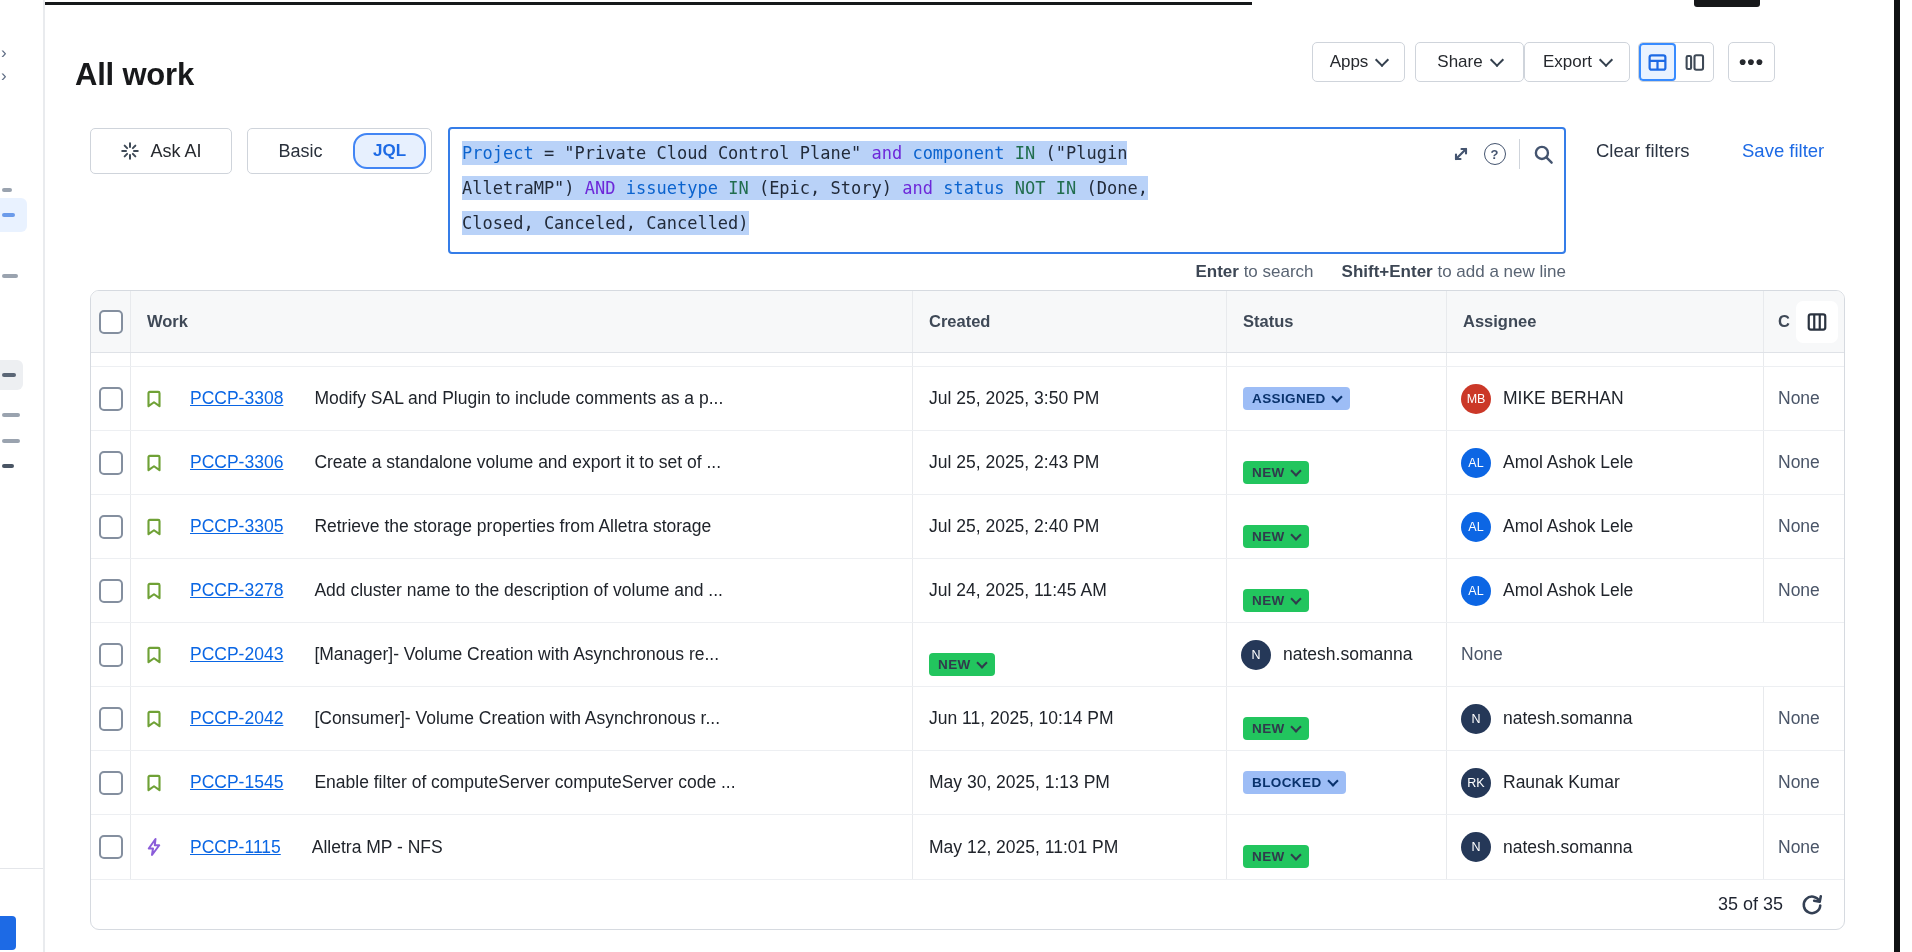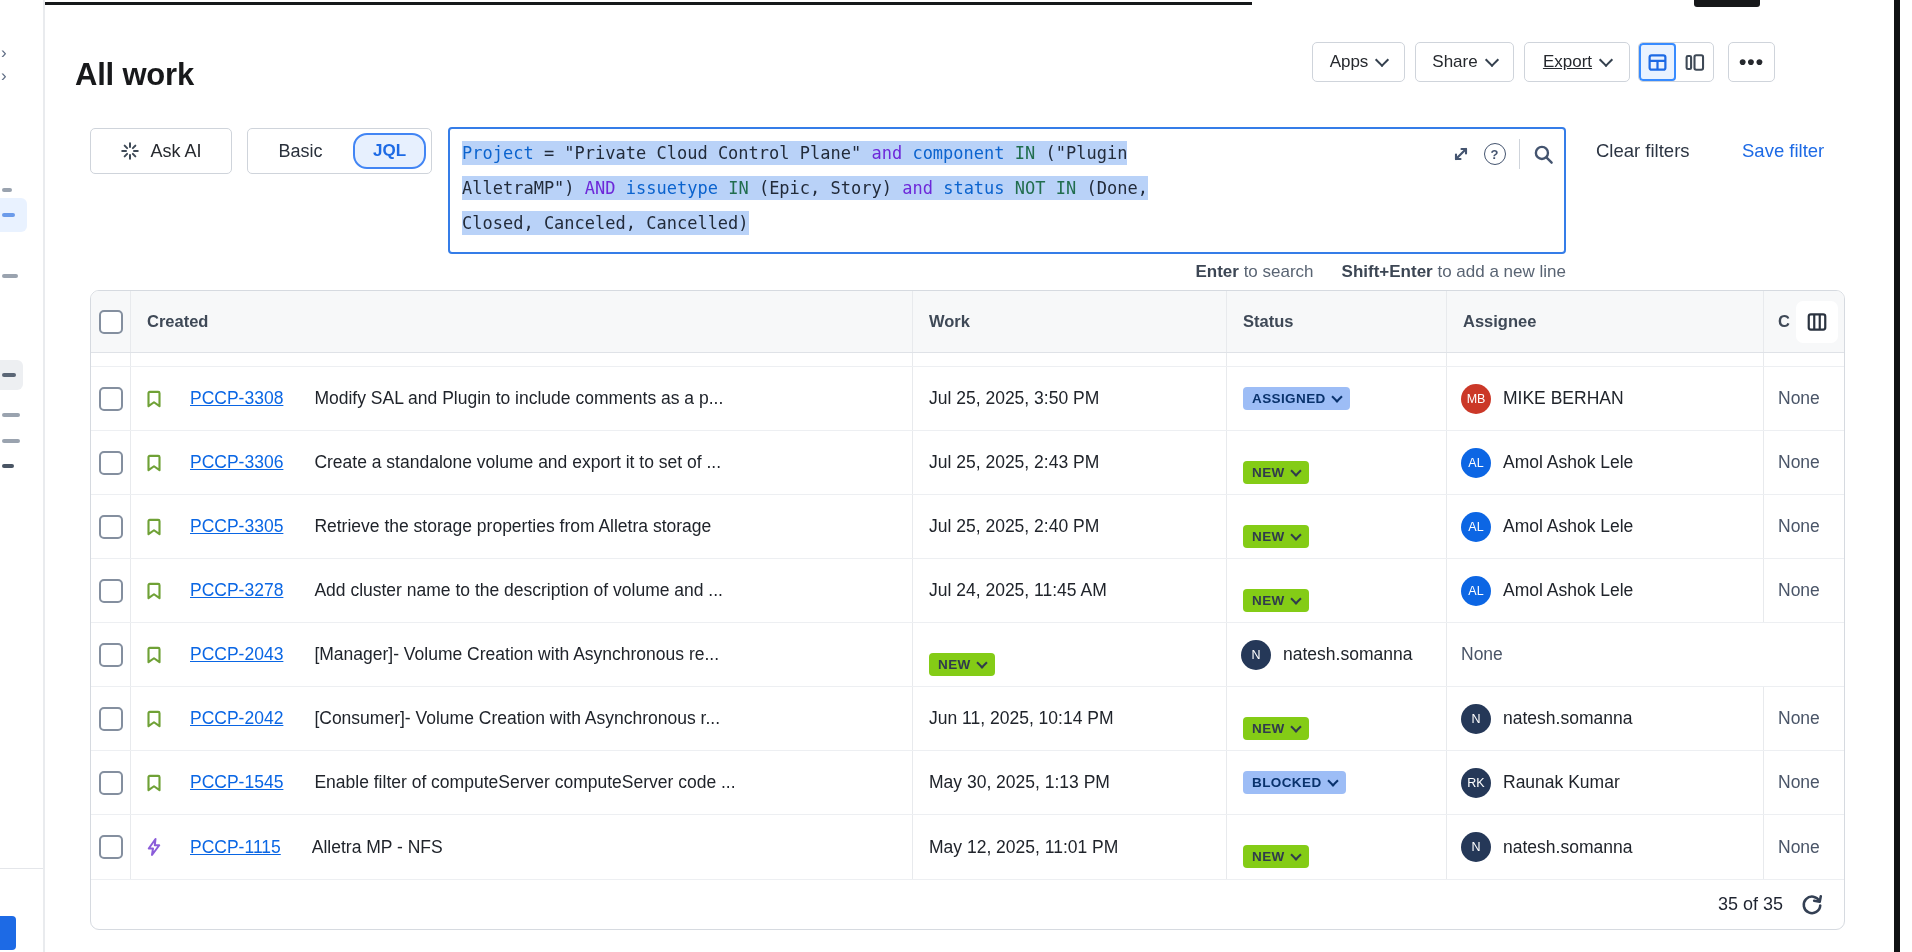--- a/index.html
+++ b/index.html
@@ -27,22 +27,22 @@
   .btn{
     position:absolute;top:42px;height:40px;box-sizing:border-box;
     border:1.5px solid #CFD4DB;border-radius:5px;background:#fff;
     display:flex;align-items:center;justify-content:center;gap:9px;
     font-size:17px;font-weight:500;color:#26292E;cursor:pointer;
   }
   .chev{width:8px;height:8px;border-right:2px solid #34404E;border-bottom:2px solid #34404E;
         transform:rotate(45deg);display:inline-block;margin-top:-5px;}
   .chev.sm{width:6px;height:6px;margin-top:-3px;border-color:currentColor;}
   .btn-apps{left:1312px;width:93px;}
-  .btn-share{left:1415px;width:99px;}
-  .btn-export{left:1524px;width:106px;text-decoration:underline;}
+  .btn-share{left:1415px;width:109px;}
+  .btn-export{left:1524px;width:106px;}
   .view-toggle{position:absolute;left:1638px;top:42px;width:76px;height:40px;box-sizing:border-box;
     border:1.5px solid #CFD4DB;border-radius:5px;background:#fff;display:flex;overflow:hidden;}
   .view-toggle .seg{flex:1;display:flex;align-items:center;justify-content:center;cursor:pointer;}
   .view-toggle .seg.sel{background:#E9F2FF;box-shadow:inset 0 0 0 2px #388BFF;border-radius:4px;}
   .btn-more{left:1728px;width:47px;font-size:21px;font-weight:800;letter-spacing:1px;color:#26292E;}
   
   .btn-askai{left:auto;position:absolute;top:128px;left:90px;width:142px;height:46px;box-sizing:border-box;
     border:1.5px solid #CFD4DB;border-radius:5px;background:#fff;display:flex;align-items:center;
     justify-content:center;gap:10px;font-size:18px;font-weight:500;color:#26292E;cursor:pointer;}
   .mode-switch{position:absolute;left:247px;top:128px;width:185px;height:46px;box-sizing:border-box;
@@ -82,21 +82,21 @@
   .drow{height:64px;border-bottom:1px solid #EDEFF2;}
   .drow:last-of-type{border-bottom:none;}
   .work-cell{padding-left:13px;gap:16px;}
   .type-ic{flex:none;width:20px;height:20px;margin-right:10px;}
   .issue-key{font-size:17.5px;font-weight:500;color:#0A66E4;text-decoration:underline;cursor:pointer;white-space:nowrap;}
   .summary{margin-left:15px;font-size:17.5px;color:#20242B;white-space:nowrap;overflow:hidden;text-overflow:clip;}
   .created{font-size:17.5px;color:#20242B;white-space:nowrap;}
   .lozenge{display:inline-flex;align-items:center;gap:7px;padding:4px 9px;border-radius:4px;
     font-size:13.5px;font-weight:700;letter-spacing:.4px;cursor:pointer;white-space:nowrap;}
   .lozenge.blue{background:#9DBDF6;color:#09326C;}
-  .lozenge.gray{background:#84cc16;color:#303B4C;margin-top:19px;}
+  .lozenge.gray{background:#22c55e;color:#303B4C;margin-top:19px;}
   .avatar{width:30px;height:30px;border-radius:50%;color:#fff;font-size:12.5px;font-weight:400;
     display:flex;align-items:center;justify-content:center;flex:none;}
   .assignee-name{margin-left:12px;font-size:17.5px;color:#20242B;white-space:nowrap;}
   .none-val{font-size:17.5px;color:#4A5568;}
   .col-config{position:absolute;right:6px;top:10px;width:42px;height:42px;background:#fff;border-radius:7px;
     display:flex;align-items:center;justify-content:center;cursor:pointer;}
   .tfoot{position:absolute;left:0;right:0;bottom:0;height:50px;border-top:1px solid #EDEFF2;
     display:flex;align-items:center;justify-content:flex-end;gap:17px;padding-right:20px;box-sizing:border-box;}
   .foot-count{font-size:18px;color:#1F2430;}
   .icon-btn{cursor:pointer;display:flex;align-items:center;justify-content:center;}
@@ -211,24 +211,24 @@
 
 <span class="clear-filters">Clear filters</span>
 <span class="save-filter">Save filter</span>
 
 <div class="worktable">
   <div class="trow thead">
     <div class="cell ck">
       <span class="checkbox"></span>
     </div>
     <div class="cell">
+        <span>Work</span>
+      </div>
+    <div class="cell">
         <span>Created</span>
-      </div>
-    <div class="cell">
-        <span>Work</span>
       </div>
     <div class="cell">
         <span>Status</span>
       </div>
     <div class="cell">
         <span>Assignee</span>
       </div>
     <div class="cell last" style="padding-left:14px;">
         <span>C</span>
       </div>

